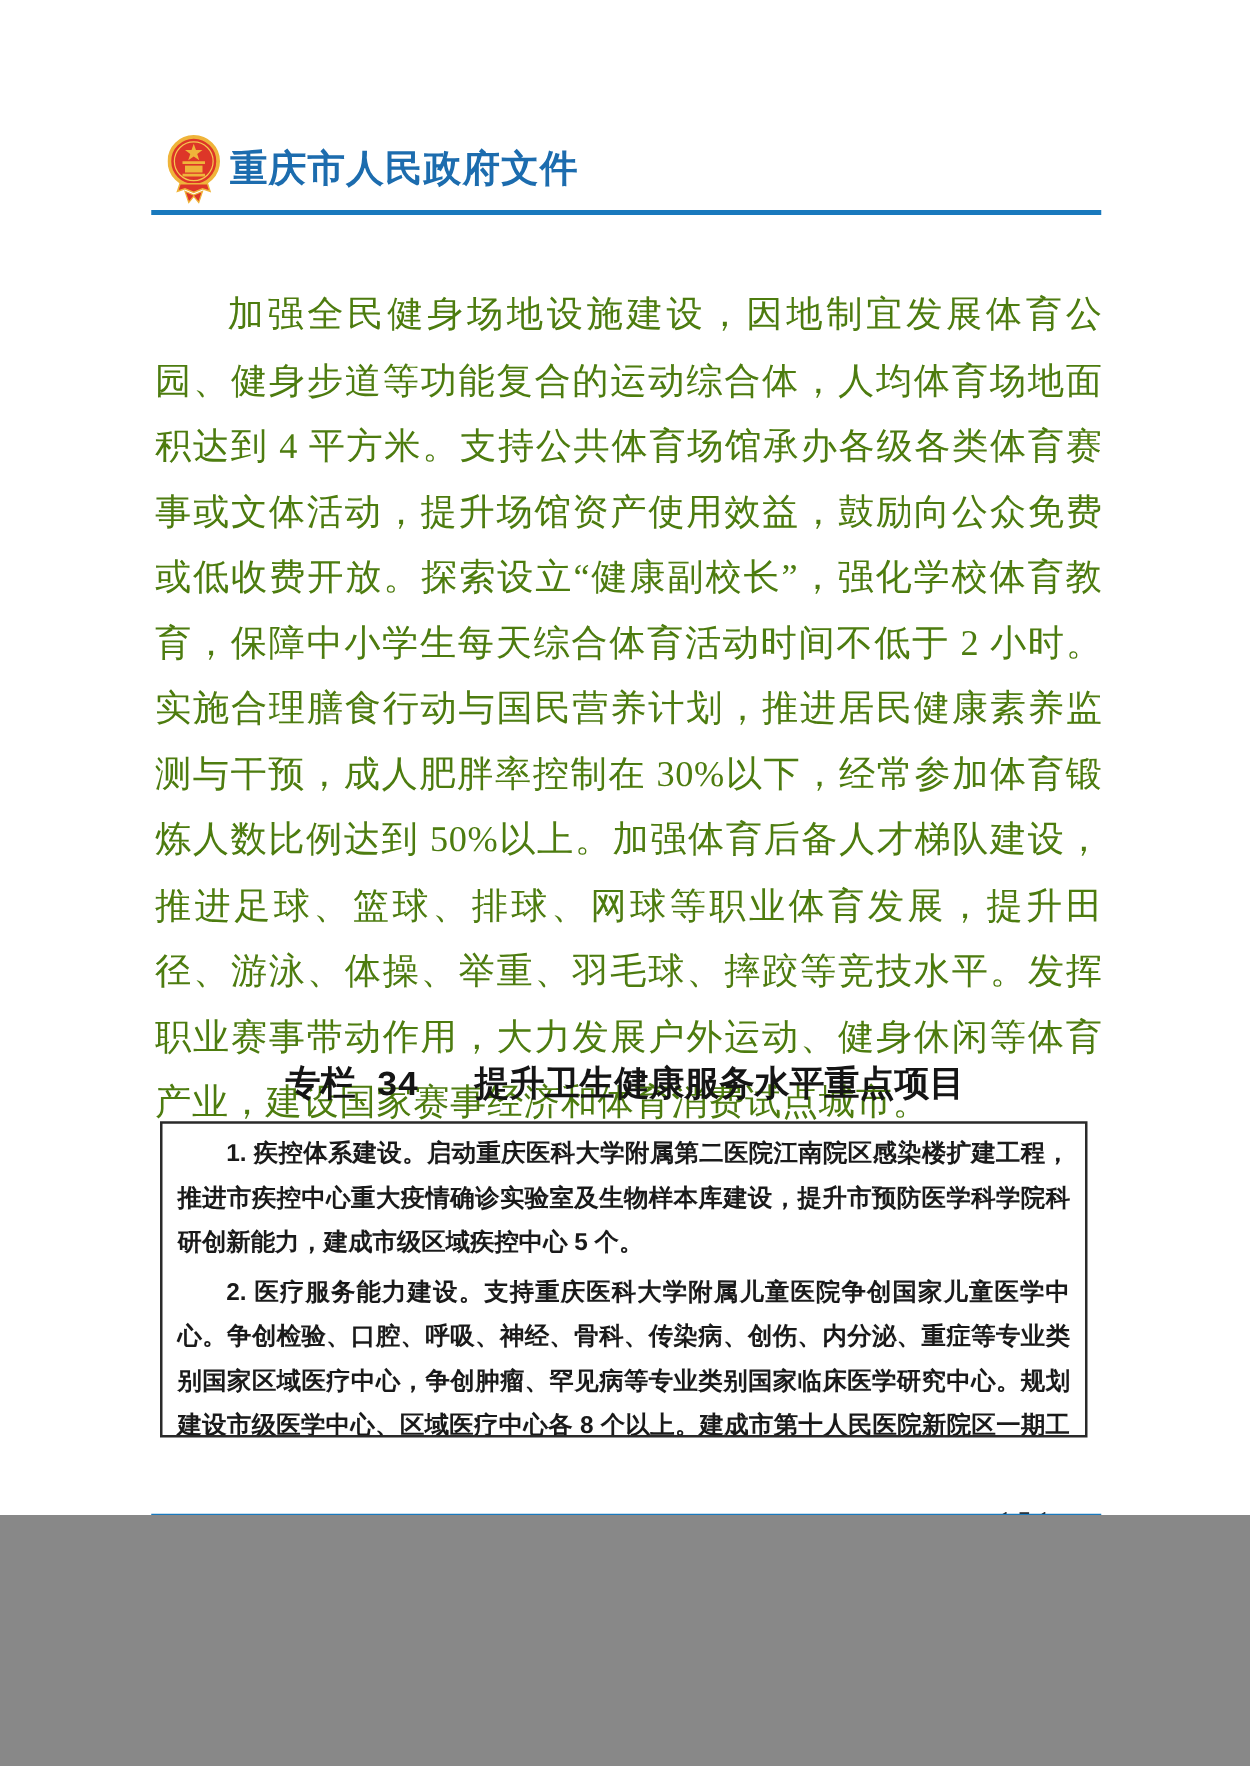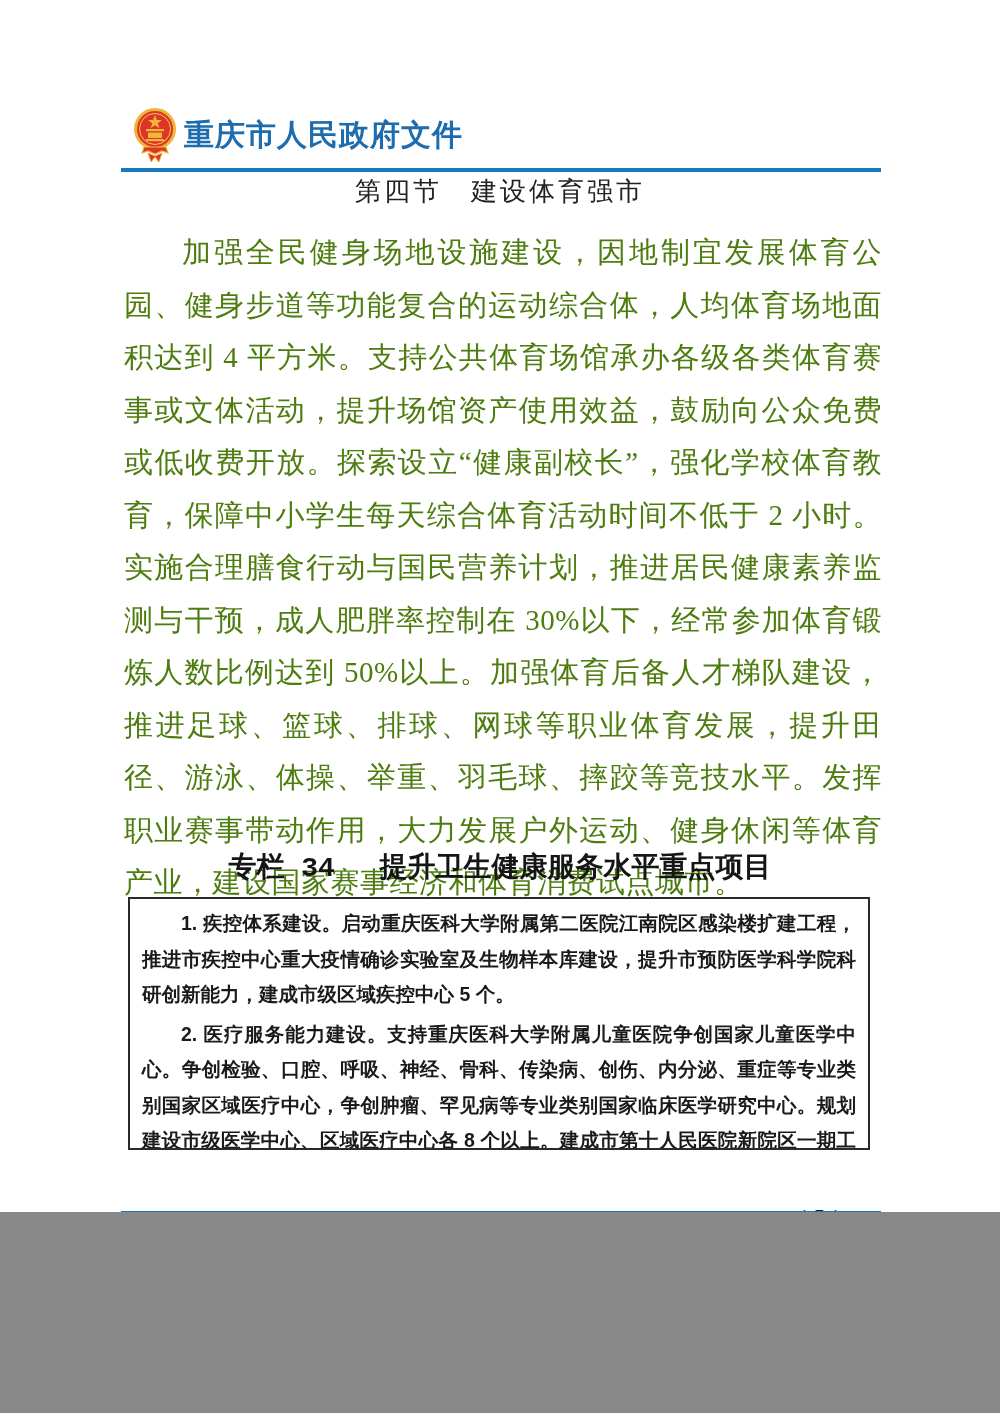--- a/index.html
+++ b/index.html
@@ -139,21 +139,20 @@
       <rect x="14" y="25.5" width="14" height="5.5" fill="#efb43a"></rect>
       <rect x="12" y="32" width="18" height="2.2" fill="#efb43a"></rect>
       <path d="M10 40 L32 40 L34 46 L28 44 L21 47 L14 44 L8 46 Z" fill="#dd3628" stroke="#efb43a" stroke-width="1.2"></path>
       <path d="M14 46 L17 55 L21 50 L25 55 L28 46 L21 49 Z" fill="#dd3628" stroke="#efb43a" stroke-width="1"></path>
     </svg>
     <div class="agency-title">重庆市人民政府文件</div>
   </div>
 
   <div class="rule-top"></div>
 
-  <div class="section-title">第四节　建设体育强市</div>
 
   <div class="body-text">加强全民健身场地设施建设，因地制宜发展体育公园、健身步道等功能复合的运动综合体，人均体育场地面积达到 4 平方米。支持公共体育场馆承办各级各类体育赛事或文体活动，提升场馆资产使用效益，鼓励向公众免费或低收费开放。探索设立“健康副校长”，强化学校体育教育，保障中小学生每天综合体育活动时间不低于 2 小时。实施合理膳食行动与国民营养计划，推进居民健康素养监测与干预，成人肥胖率控制在 30%以下，经常参加体育锻炼人数比例达到 50%以上。加强体育后备人才梯队建设，推进足球、篮球、排球、网球等职业体育发展，提升田径、游泳、体操、举重、羽毛球、摔跤等竞技水平。发挥职业赛事带动作用，大力发展户外运动、健身休闲等体育产业，建设国家赛事经济和体育消费试点城市。</div>
 
   <div class="box-heading">专栏 34　 提升卫生健康服务水平重点项目</div>
 
   <div class="panel-box">
     <p class="panel-item">1. 疾控体系建设。启动重庆医科大学附属第二医院江南院区感染楼扩建工程，推进市疾控中心重大疫情确诊实验室及生物样本库建设，提升市预防医学科学院科研创新能力，建成市级区域疾控中心 5 个。</p>
     <p class="panel-item">2. 医疗服务能力建设。支持重庆医科大学附属儿童医院争创国家儿童医学中心。争创检验、口腔、呼吸、神经、骨科、传染病、创伤、内分泌、重症等专业类别国家区域医疗中心，争创肿瘤、罕见病等专业类别国家临床医学研究中心。规划建设市级医学中心、区域医疗中心各 8 个以上。建成市第十人民医院新院区一期工程、</p>
   </div>
 

